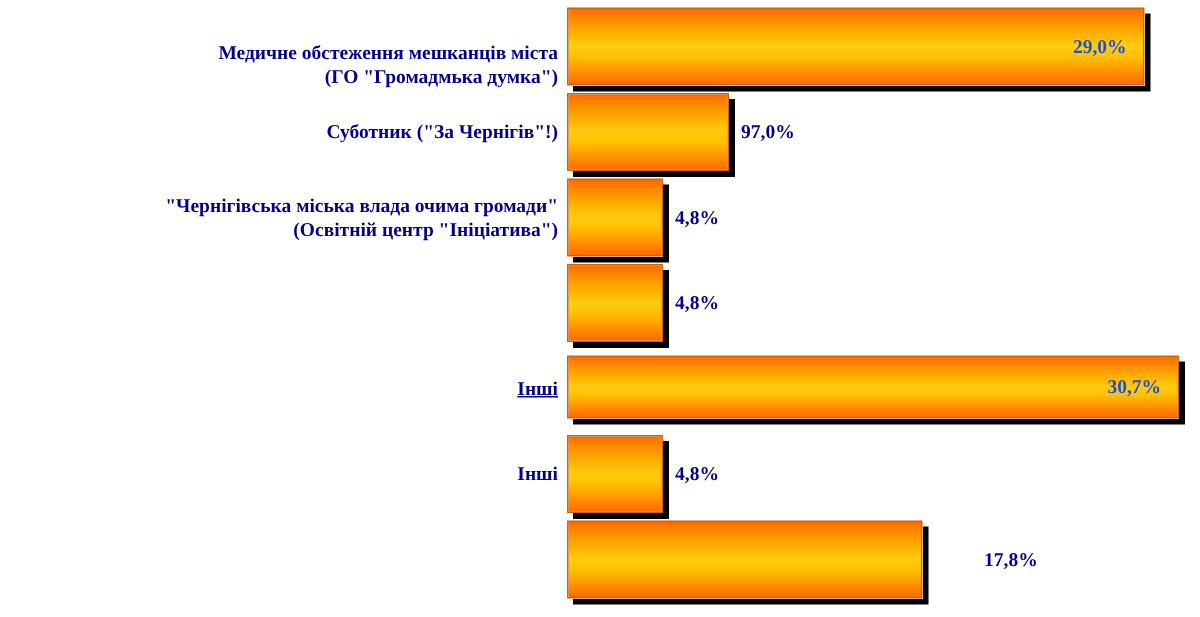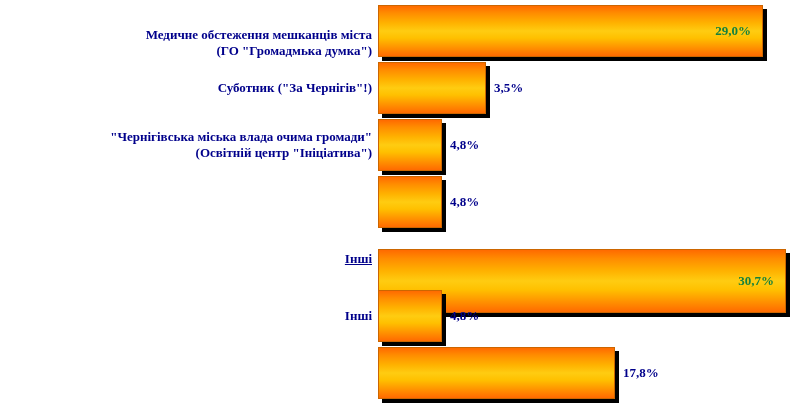--- a/index.html
+++ b/index.html
@@ -56,21 +56,21 @@
         #ffc000 64%,
         #ff9000 84%,
         #ff6a00 100%);
     box-shadow: 4px 4px 0 0 #000000;
   }
   .val-in {
     position: absolute;
     right: 12px;
     top: 50%;
     transform: translateY(-50%);
-    color: #15803d;
+    color: #1d4ed8;
     font-weight: bold;
     font-size: 13px;
     font-family: "Liberation Serif", "DejaVu Serif", serif;
     z-index: 3;
   }
   .val-out {
     position: absolute;
     top: 50%;
     transform: translateY(-50%);
     color: #00008B;
@@ -88,52 +88,52 @@
     <div class="row" style="top: 5px; height: 52px;">
       <div class="cat-label" style="top: 12px; height: 52px; display: flex; align-items: center; justify-content: flex-end;">Медичне обстеження мешканців міста
 (ГО "Громадмька думка")</div>
       <div class="bar-wrap" style="top: 0px; width: 385px; height: 52px;">
         <div class="bar" style="width: 385px;"></div>
         <div class="val-in">29,0%</div>
       </div>
     </div>
     <div class="row" style="top: 62px; height: 52px;">
       <div class="cat-label" style="top: 0px; height: 52px; display: flex; align-items: center; justify-content: flex-end;">Суботник ("За Чернігів"!)</div>
-      <div class="val-out" style="left: 494px; top: 26px;">3,5%</div>
+      <div class="val-out" style="left: 494px; top: 26px;">97,0%</div>
       <div class="bar-wrap" style="top: 0px; width: 108px; height: 52px;">
         <div class="bar" style="width: 108px;"></div>
       </div>
     </div>
     <div class="row" style="top: 119px; height: 52px;">
       <div class="cat-label" style="top: 0px; height: 52px; display: flex; align-items: center; justify-content: flex-end;">"Чернігівська міська влада очима громади"
 (Освітній центр "Ініціатива")</div>
       <div class="val-out" style="left: 450px; top: 26px;">4,8%</div>
       <div class="bar-wrap" style="top: 0px; width: 64px; height: 52px;">
         <div class="bar" style="width: 64px;"></div>
       </div>
     </div>
     <div class="row" style="top: 176px; height: 52px;">
       <div class="val-out" style="left: 450px; top: 26px;">4,8%</div>
       <div class="bar-wrap" style="top: 0px; width: 64px; height: 52px;">
         <div class="bar" style="width: 64px;"></div>
       </div>
     </div>
     <div class="row" style="top: 233px; height: 52px;">
       <div class="cat-label" style="top: 0px; height: 52px; display: flex; align-items: center; justify-content: flex-end; text-decoration: underline;">Інші</div>
-      <div class="bar-wrap" style="top: 16px; width: 408px; height: 64px; text-decoration: underline;">
+      <div class="bar-wrap" style="top: 4px; width: 408px; height: 42px; text-decoration: underline;">
         <div class="bar" style="width: 408px;"></div>
         <div class="val-in">30,7%</div>
       </div>
     </div>
     <div class="row" style="top: 290px; height: 52px;">
       <div class="cat-label" style="top: 0px; height: 52px; display: flex; align-items: center; justify-content: flex-end;">Інші</div>
       <div class="val-out" style="left: 450px; top: 26px;">4,8%</div>
       <div class="bar-wrap" style="top: 0px; width: 64px; height: 52px;">
         <div class="bar" style="width: 64px;"></div>
       </div>
     </div>
     <div class="row" style="top: 347px; height: 52px;">
-      <div class="val-out" style="left: 623px; top: 26px;">17,8%</div>
+      <div class="val-out" style="left: 656px; top: 26px;">17,8%</div>
       <div class="bar-wrap" style="top: 0px; width: 237px; height: 52px;">
         <div class="bar" style="width: 237px;"></div>
       </div>
     </div>
   </div>
 
 </body></html>

